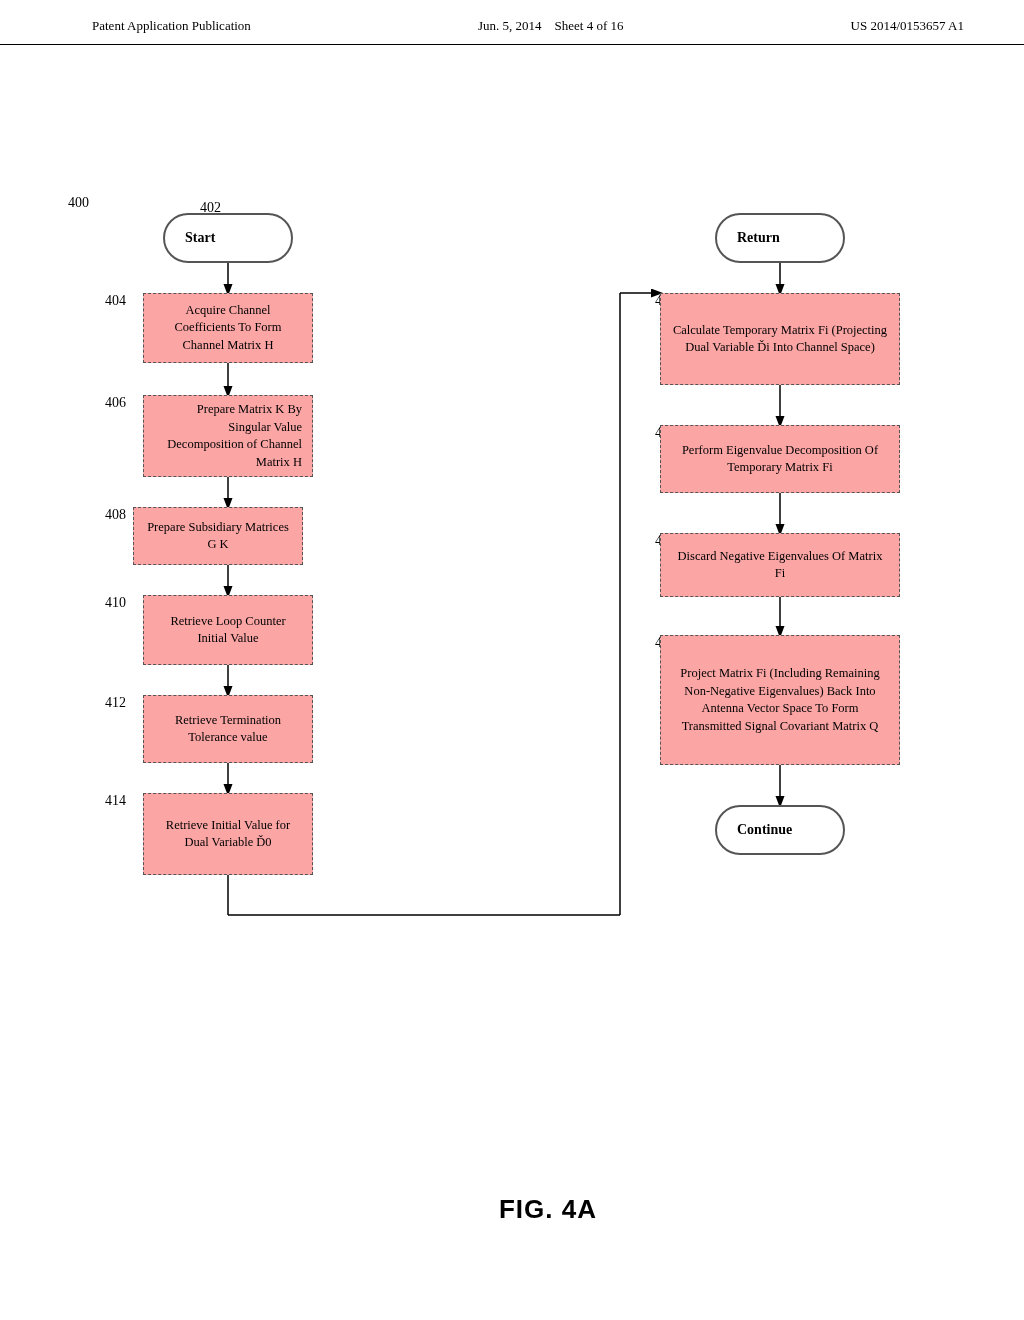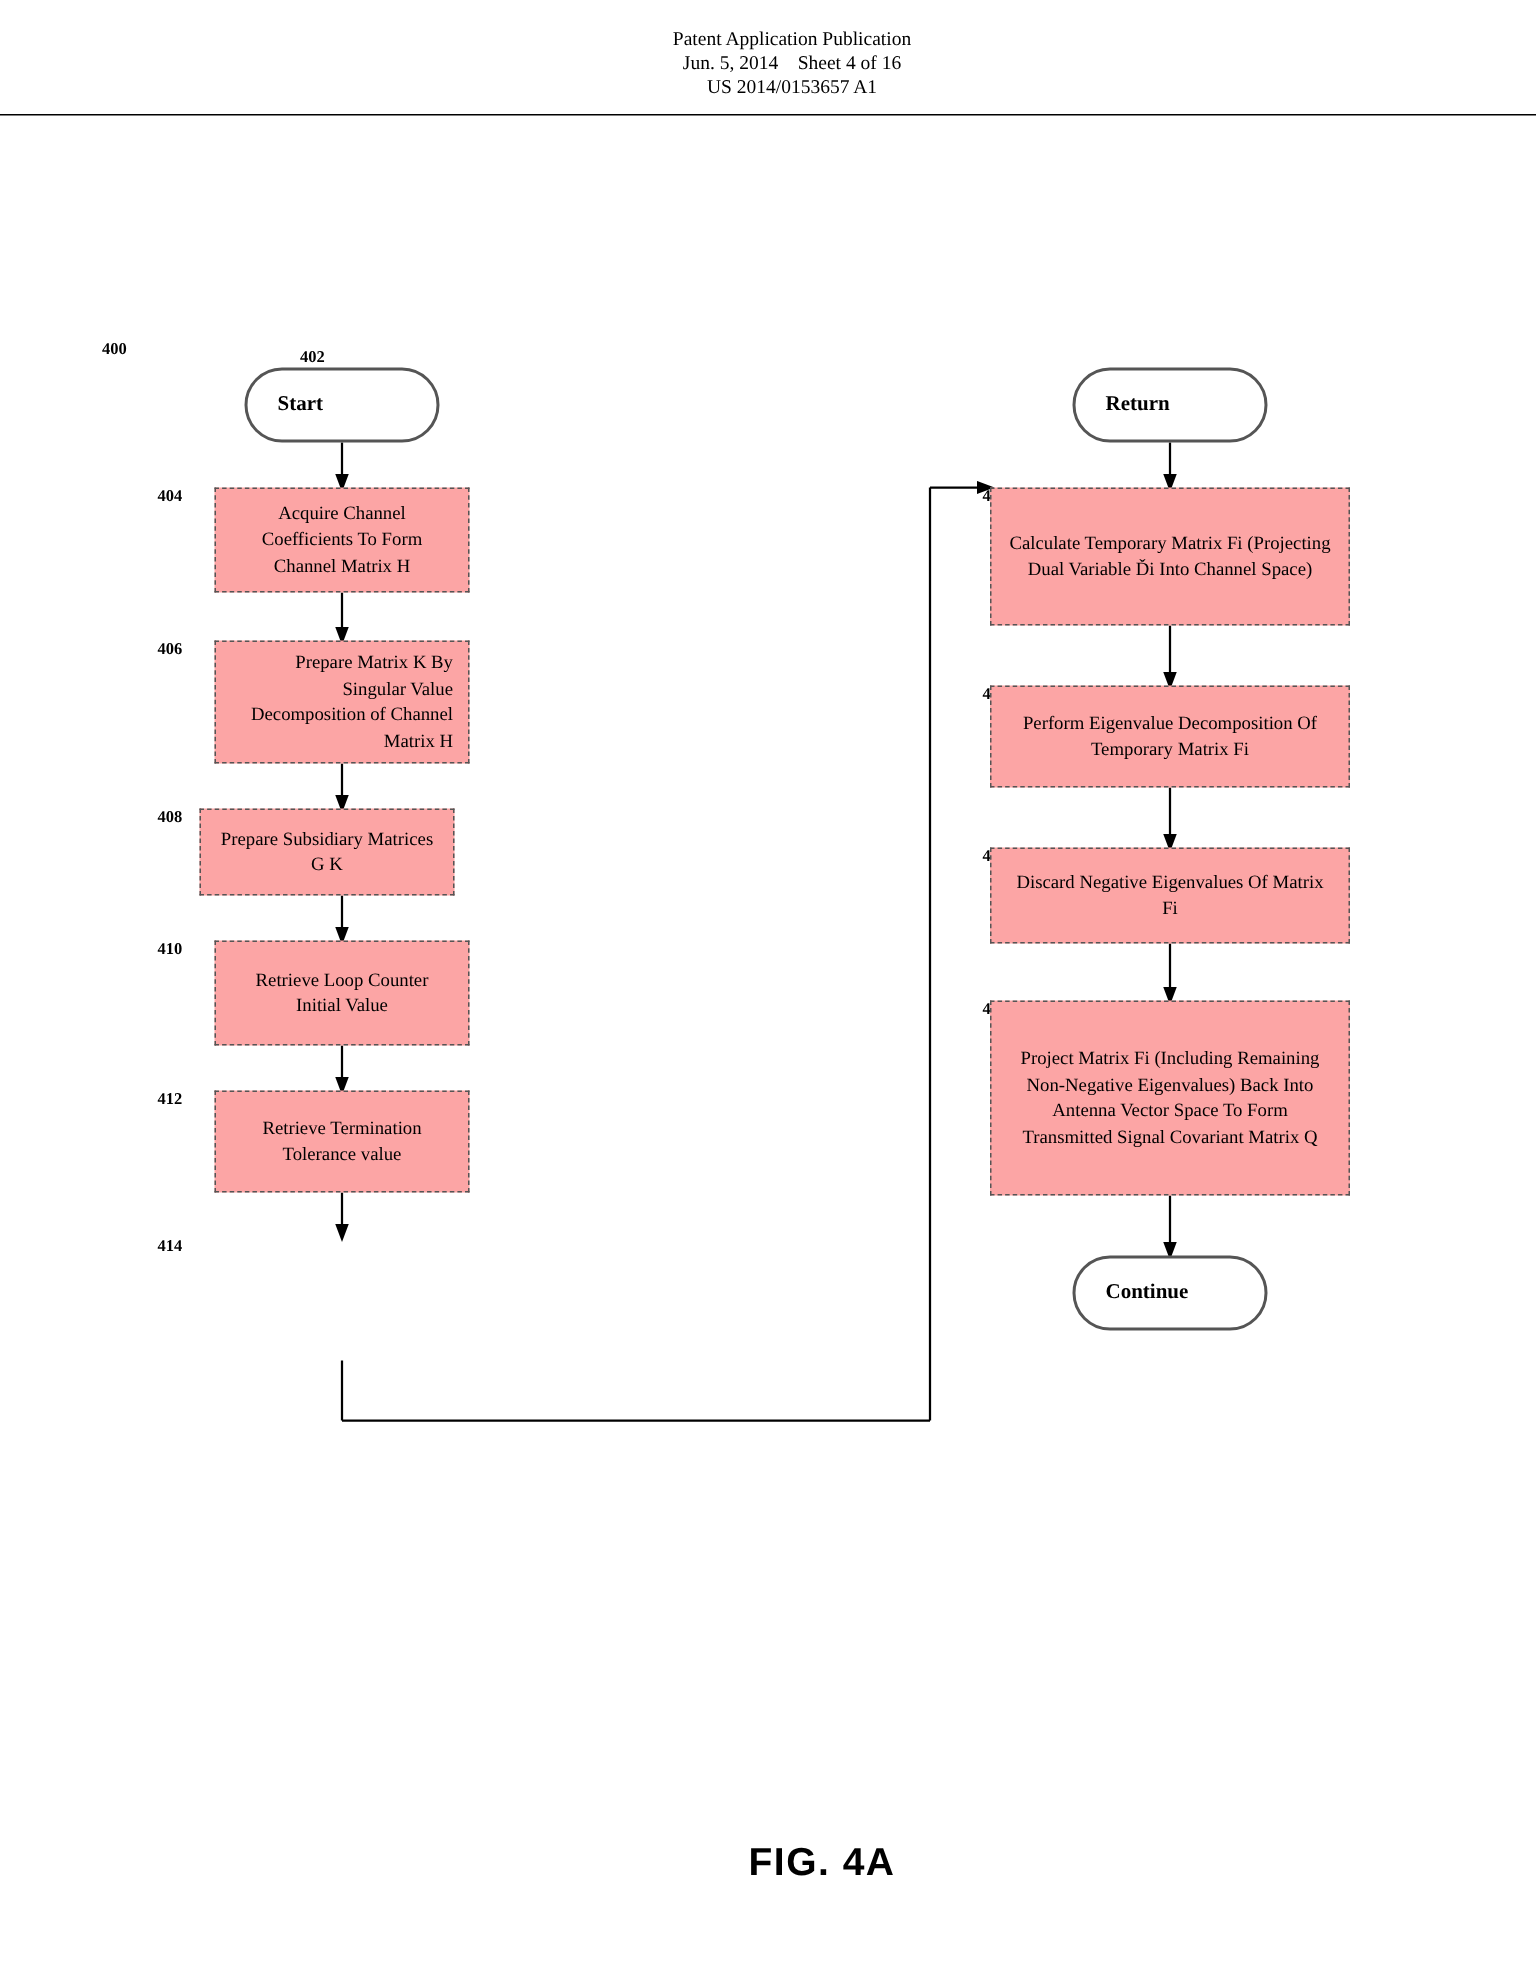--- a/index.html
+++ b/index.html
@@ -13,21 +13,20 @@
     }
 
     
     .header {
       display: flex;
       justify-content: space-between;
       align-items: center;
       padding: 18px 60px 10px 92px;
       border-bottom: 1px solid #000;
       font-size: 13px;
-      flex-direction: column;
     }
 
     
     .diagram-area {
       position: relative;
       width: 100%;
       height: 1220px;
     }
 
     
@@ -67,22 +66,22 @@
       justify-content: flex-start;
       text-align: center;
       font-size: 14px;
       font-weight: bold;
       padding: 8px 20px;
     }
 
     
     .label {
       position: absolute;
-      font-size: 11px;
-      font-weight: bold;
+      font-size: 14px;
+      font-weight: normal;
     }
 
     
     .svg-overlay {
       position: absolute;
       top: 0;
       left: 0;
       width: 100%;
       height: 100%;
       pointer-events: none;
@@ -175,20 +174,23 @@
   </div>
 
   <span class="label" style="left:105px; top:650px;">412</span>
 
   <div class="flow-box" style="left:143px; top:650px; width:170px; height:68px;">
     <span>Retrieve Termination Tolerance value</span>
   </div>
 
   <span class="label" style="left:105px; top:748px;">414</span>
 
+  <div class="flow-box" style="left:143px; top:748px; width:170px; height:82px;">
+    <span>Retrieve Initial Value for Dual Variable Ď0</span>
+  </div>
 
   <span class="label" style="left:655px; top:248px;">416</span>
 
   <div class="flow-box" style="left:660px; top:248px; width:240px; height:92px;">
     <span>Calculate Temporary Matrix Fi (Projecting Dual Variable Ďi Into Channel Space)</span>
   </div>
 
   <span class="label" style="left:655px; top:380px;">418</span>
 
   <div class="flow-box" style="left:660px; top:380px; width:240px; height:68px;">

